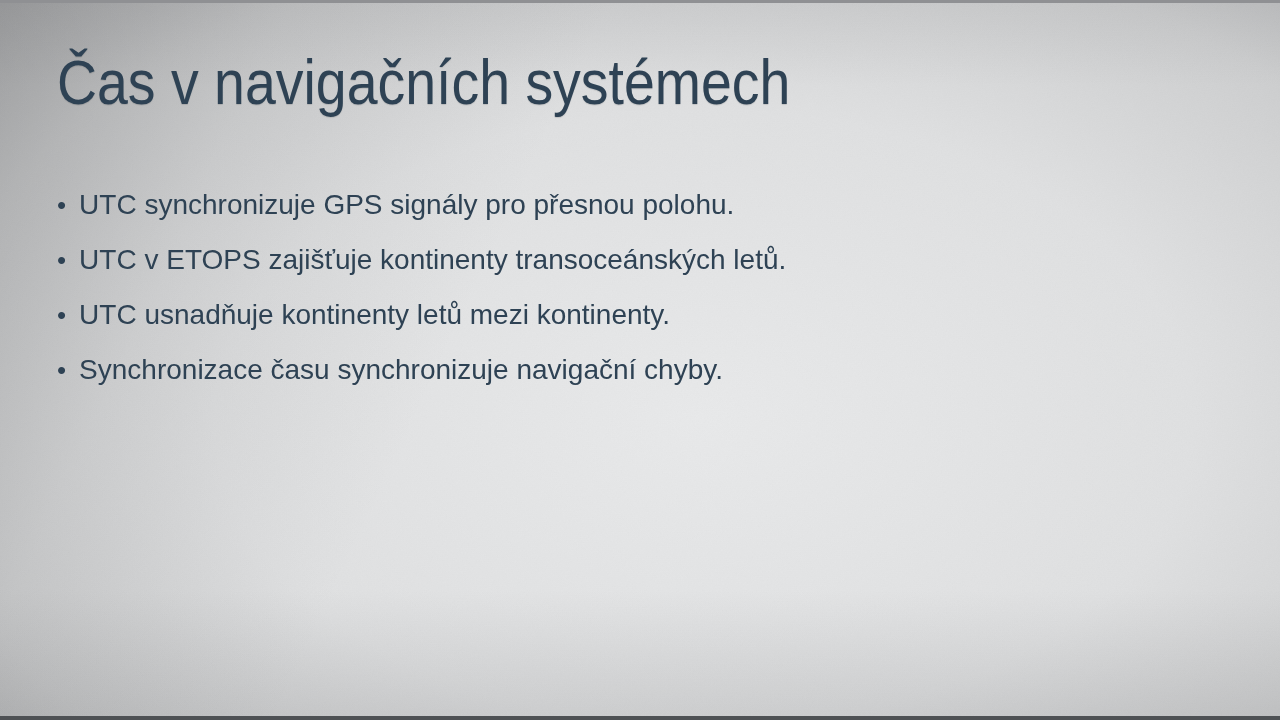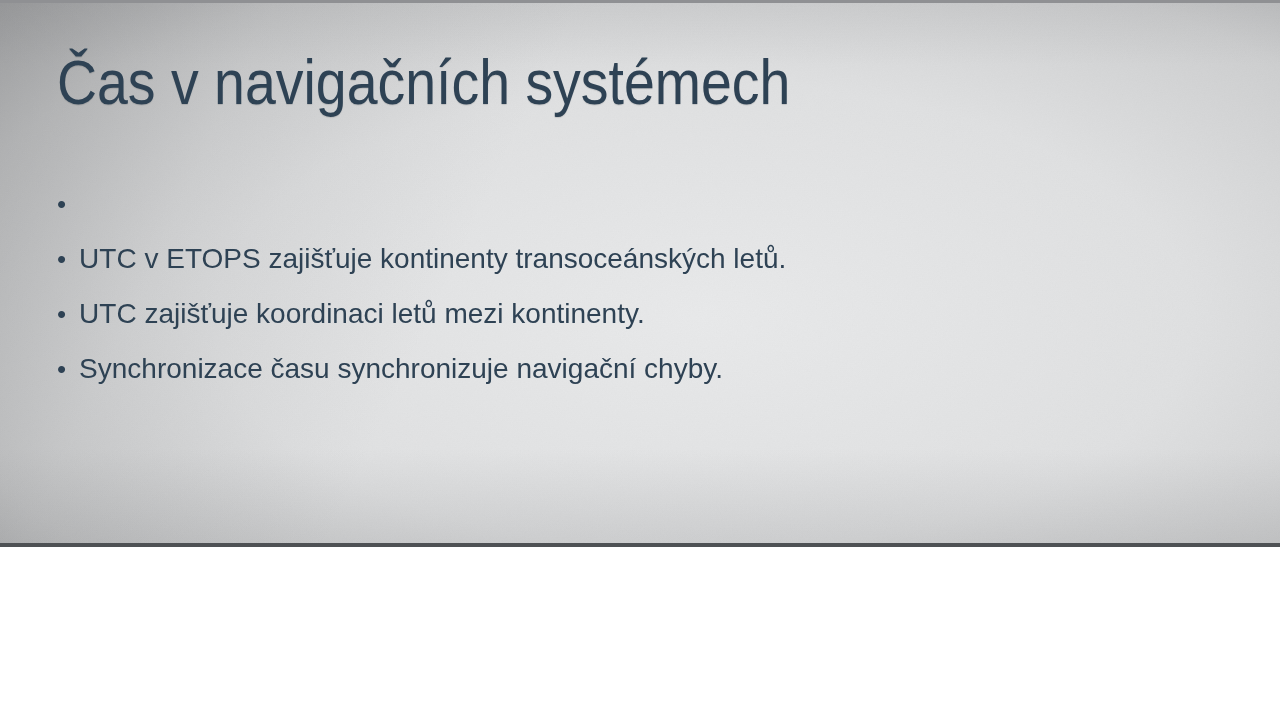--- a/index.html
+++ b/index.html
@@ -7,21 +7,21 @@
     padding: 0;
     width: 1280px;
     height: 720px;
     overflow: hidden;
     font-family: "Liberation Sans", "DejaVu Sans", sans-serif;
   }
 
   .slide {
     position: relative;
     width: 1280px;
-    height: 547px;
+    height: 720px;
     background:
       linear-gradient(115deg, rgba(88,89,91,0.30) 0%, rgba(88,89,91,0.10) 18%, rgba(88,89,91,0) 38%),
       linear-gradient(to bottom, rgba(110,111,113,0.10) 0%, rgba(110,111,113,0) 12%, rgba(110,111,113,0) 82%, rgba(100,101,103,0.16) 100%),
       radial-gradient(ellipse 85% 95% at 55% 58%,
         var(--background_light) 0%,
         #dfe0e1 45%,
         #cdcecf 72%,
         var(--background_dark) 100%);
     overflow: hidden;
   }
@@ -112,28 +112,29 @@
   </svg>
 
   <div class="top-bar"></div>
   <div class="bottom-bar"></div>
 
   <h1 class="title">Čas v navigačních systémech</h1>
 
   <ul class="bullets">
     <li>
       <span class="dot">•</span>
+      <span class="txt">UTC synchronizuje GPS signály pro přesnou polohu.</span>
     </li>
     <li>
       <span class="dot">•</span>
       <span class="txt">UTC v ETOPS zajišťuje kontinenty transoceánských letů.</span>
     </li>
     <li>
       <span class="dot">•</span>
-      <span class="txt">UTC zajišťuje koordinaci letů mezi kontinenty.</span>
+      <span class="txt">UTC usnadňuje kontinenty letů mezi kontinenty.</span>
     </li>
     <li>
       <span class="dot">•</span>
       <span class="txt">Synchronizace času synchronizuje navigační chyby.</span>
     </li>
   </ul>
 
 </div>
 
 </body></html>

